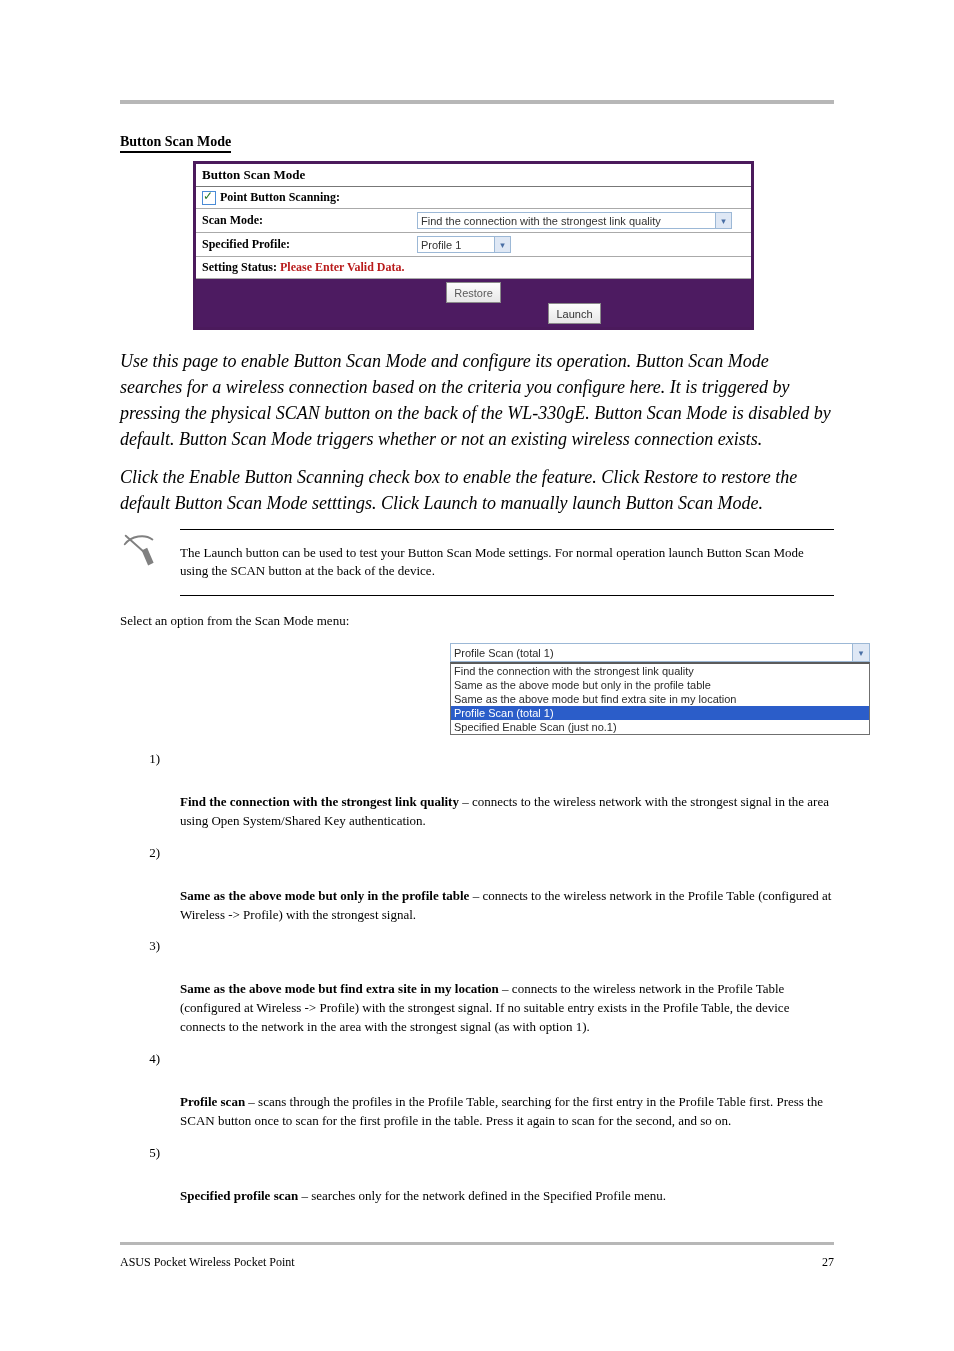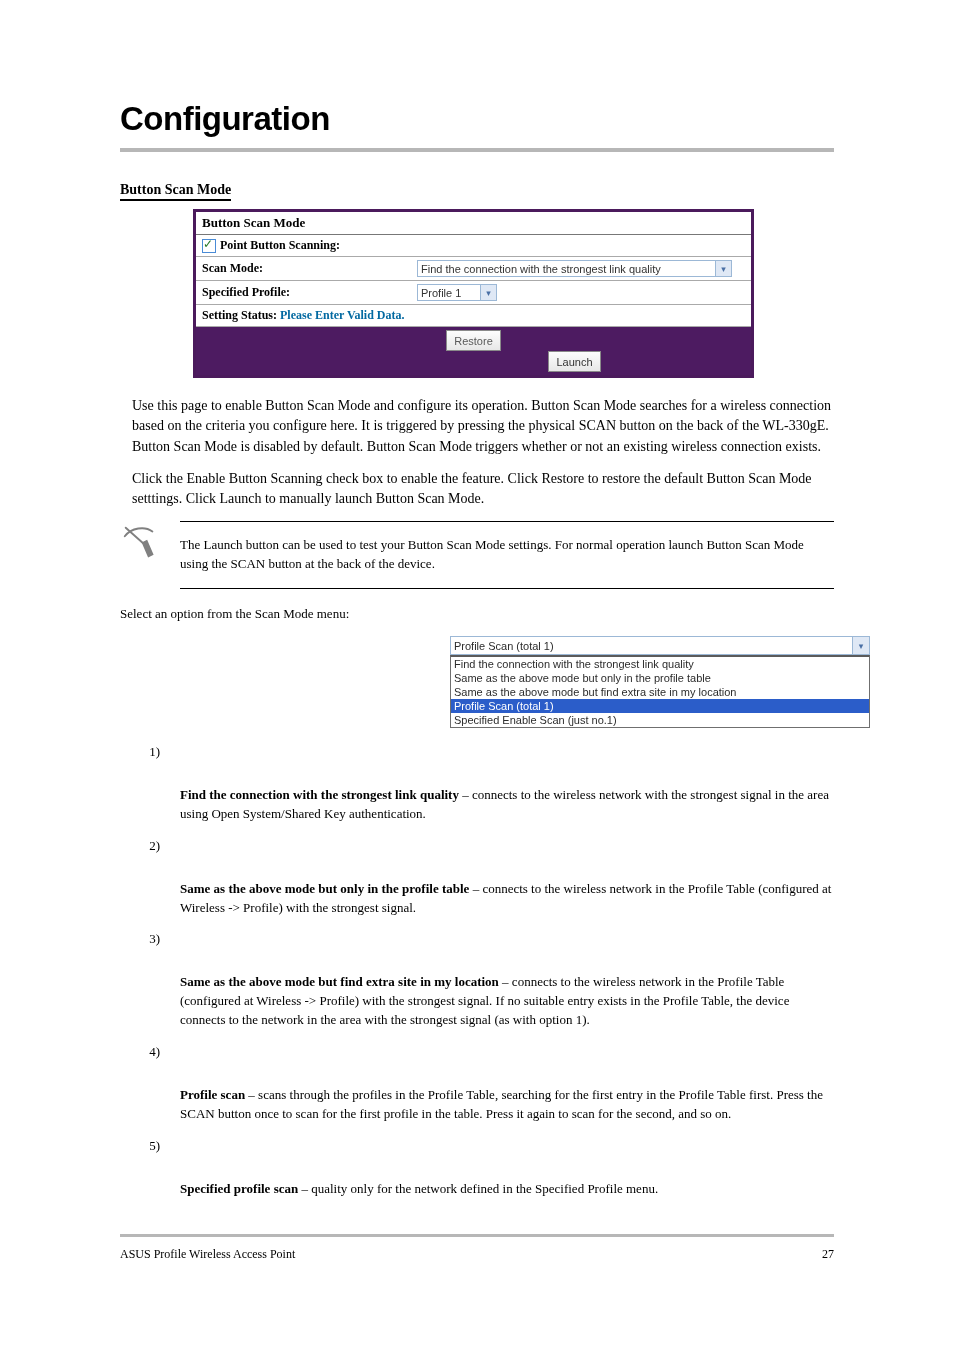--- a/index.html
+++ b/index.html
@@ -88,39 +88,39 @@
     align-items: center;
     border: 1px solid #9cb8d6;
     background: #fff;
     font-size: 11px;
     color: #333;
     height: 17px;
     padding: 0 0 0 3px;
     box-sizing: border-box;
   }
   .select.full { width: 315px; }
-  .select.small { width: 80px; }
+  .select.small { width: 94px; }
   .select .sel-text { flex: 1; white-space: nowrap; overflow: hidden; }
   .select .sel-arrow {
     width: 15px;
     height: 100%;
     background: #dfe8f5;
     display: flex; align-items: center; justify-content: center;
     color: #4a6fa5;
     font-size: 9px;
     border-left: 1px solid #9cb8d6;
   }
   .status-row {
     font-family: "Times New Roman", serif;
     font-weight: 700;
     font-size: 12px;
     padding: 3px 6px;
     border-bottom: 1px solid #aaa;
   }
-  .status-row .status-value { color: #0369a1; }
+  .status-row .status-value { color: #b91c1c; }
   .button-row {
     background: #4d1b61;
     padding: 3px 6px;
     display: flex;
     align-items: center;
     flex-direction: column;
   }
   .btn {
     background: linear-gradient(#fdfdfd,#e7e7e7);
     border: 1px solid #8a8a8a;
@@ -130,24 +130,25 @@
     padding: 0 7px;
     display: inline-flex;
     align-items: center;
     cursor: pointer;
   }
   .btn.launch { color: #333; margin-left: 202px; }
 
   
   p.body {
     font-family: "Times New Roman", serif;
-    font-size: 14px;
+    font-size: 18px;
     line-height: 1.45;
-    margin: 0 0 12px 12px;
+    margin: 0 0 12px 0;
     color: #000;
+    font-style: italic;
   }
   p.li {
     font-family: "Times New Roman", serif;
     font-size: 13px;
     line-height: 1.45;
     margin: 0 0 12px 0;
   }
 
   
   .note-row {
@@ -239,21 +240,20 @@
     justify-content: space-between;
     font-family: "Times New Roman", serif;
     font-size: 12px;
     color: #000;
   }
 </style>
 </head>
 <body>
 
 <div class="page">
-  <h1>Configuration</h1>
   <hr class="chapter-rule">
 
   <div class="section-title">Button Scan Mode</div>
 
   
   <div class="panel">
     <div class="panel-header">Button Scan Mode</div>
     <div class="panel-row">
       <span class="checkbox"></span>
       <span class="label" style="width:auto;">Point Button Scanning:</span>
@@ -332,23 +332,23 @@
     <div class="opt-item">
       <div class="num">3)</div>
       <div class="txt"><span class="opt-name">Same as the above mode but find extra site in my location</span><span> – connects to the wireless network in the Profile Table (configured at Wireless -&gt; Profile) with the strongest signal. If no suitable entry exists in the Profile Table, the device connects to the network in the area with the strongest signal (as with option 1).</span></div>
     </div>
     <div class="opt-item">
       <div class="num">4)</div>
       <div class="txt"><span class="opt-name">Profile scan</span><span> – scans through the profiles in the Profile Table, searching for the first entry in the Profile Table first. Press the SCAN button once to scan for the first profile in the table. Press it again to scan for the second, and so on.</span></div>
     </div>
     <div class="opt-item">
       <div class="num">5)</div>
-      <div class="txt"><span class="opt-name">Specified profile scan</span><span> – quality only for the network defined in the Specified Profile menu.</span></div>
+      <div class="txt"><span class="opt-name">Specified profile scan</span><span> – searches only for the network defined in the Specified Profile menu.</span></div>
     </div>
   </div>
 
 
   <hr class="foot-rule">
   <div class="footer">
-    <span>ASUS Profile Wireless Access Point</span>
+    <span>ASUS Pocket Wireless Pocket Point</span>
     <span>27</span>
   </div>
 </div>
 
 </body></html>

